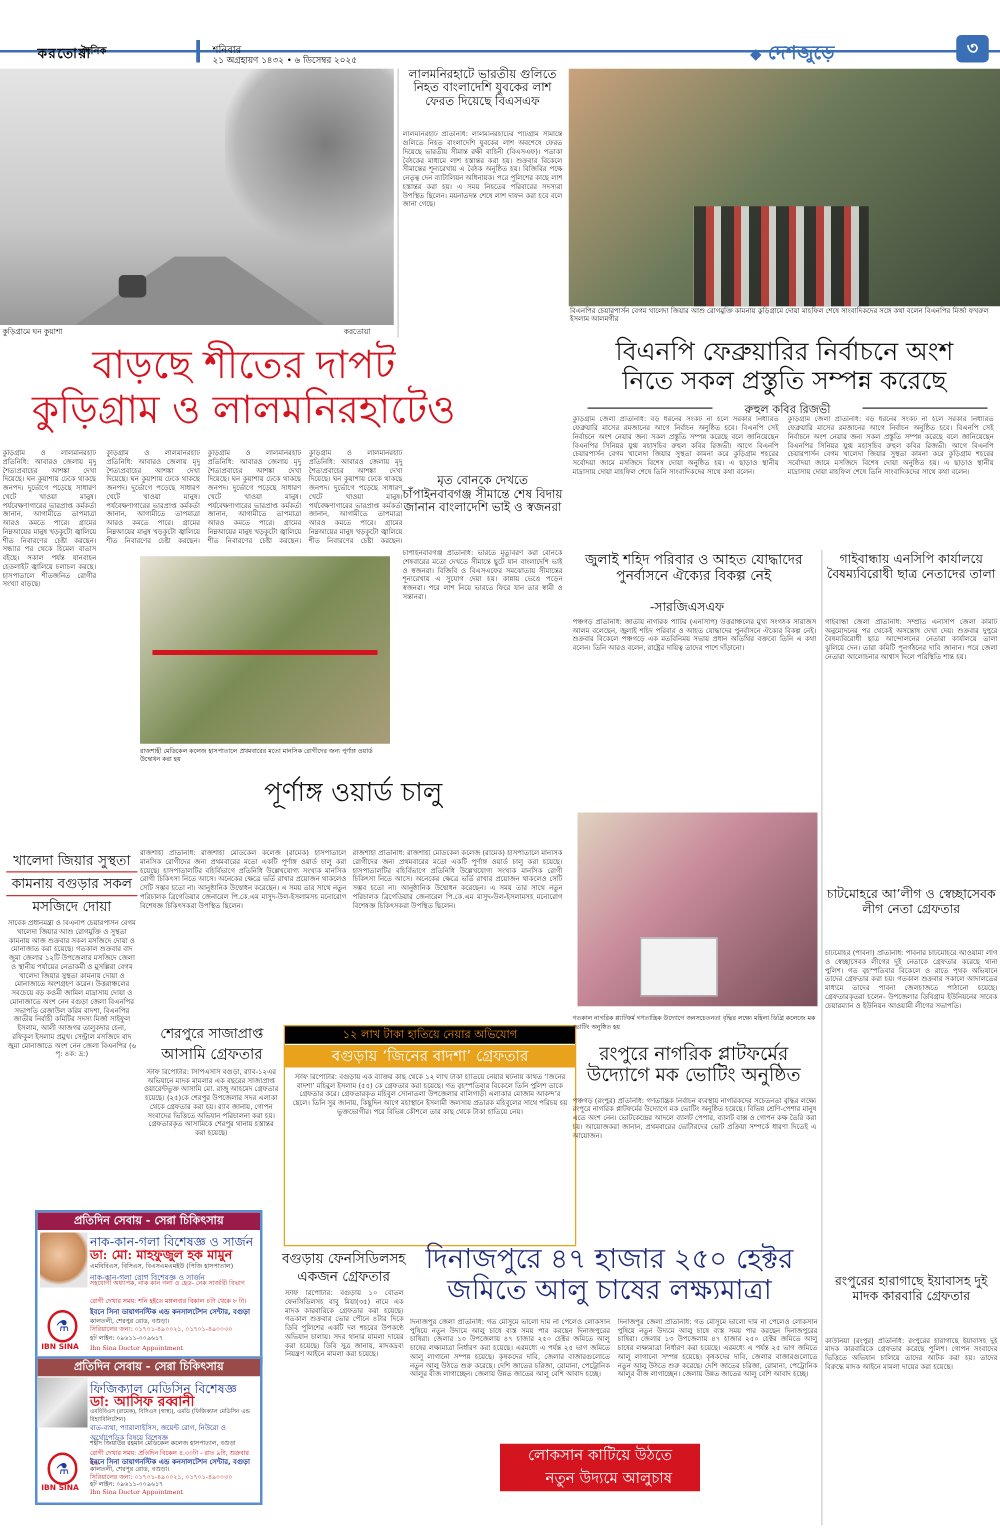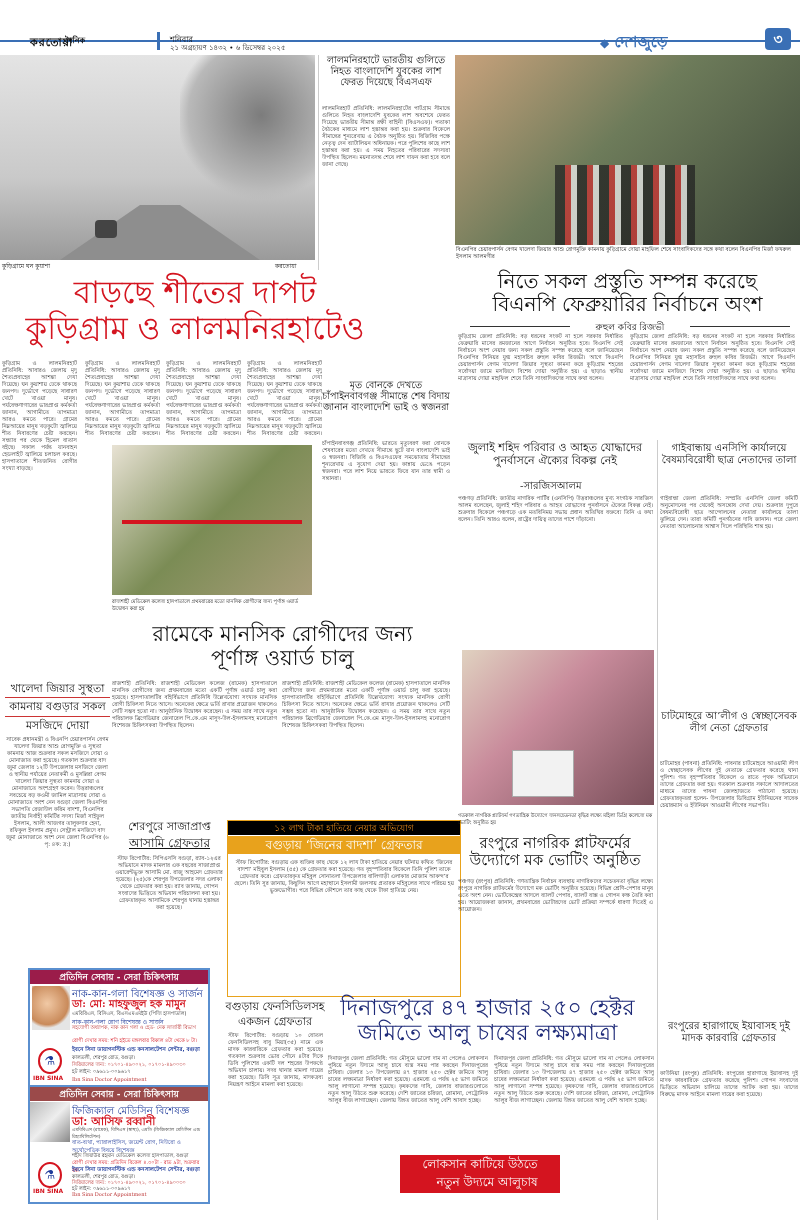--- a/index.html
+++ b/index.html
@@ -74,70 +74,69 @@
 <div class="abs col-line" style="left:318px;top:55px;height:215px;"></div>
 <div class="abs headline" style="left:322px;top:55px;width:128px;font-size:9.5px;">লালমনিরহাটে ভারতীয় গুলিতে নিহত বাংলাদেশি যুবকের লাশ ফেরত দিয়েছে বিএসএফ</div>
 <div class="abs body" style="left:322px;top:105px;width:128px;height:268px;">লালমনিরহাট প্রতিনিধি: লালমনিরহাটের পাটগ্রাম সীমান্তে গুলিতে নিহত বাংলাদেশি যুবকের লাশ অবশেষে ফেরত দিয়েছে ভারতীয় সীমান্ত রক্ষী বাহিনী (বিএসএফ)। পতাকা বৈঠকের মাধ্যমে লাশ হস্তান্তর করা হয়। শুক্রবার বিকেলে সীমান্তের শূন্যরেখায় এ বৈঠক অনুষ্ঠিত হয়। বিজিবির পক্ষে নেতৃত্ব দেন ব্যাটালিয়ন অধিনায়ক। পরে পুলিশের কাছে লাশ হস্তান্তর করা হয়। এ সময় নিহতের পরিবারের সদস্যরা উপস্থিত ছিলেন। ময়নাতদন্ত শেষে লাশ দাফন করা হবে বলে জানা গেছে।</div>
 
 <div class="abs photo-color" style="left:455px;top:55px;width:345px;height:190px;">
   <div class="abs" style="left:100px;top:110px;width:140px;height:80px;background:repeating-linear-gradient(90deg,#222 0 10px,#c33 10px 16px,#eee 16px 22px);opacity:.75;"></div>
 </div>
 <div class="abs caption" style="left:456px;top:246px;width:335px;font-size:5.5px;line-height:7px;">বিএনপির চেয়ারপার্সন বেগম খালেদা জিয়ার আশু রোগমুক্তি কামনায় কুড়িগ্রামে দোয়া মাহফিল শেষে সাংবাদিকদের সঙ্গে কথা বলেন বিএনপির মির্জা ফখরুল ইসলাম আলমগীর</div>
 
 <div class="abs headline" style="left:455px;top:270px;width:345px;font-size:20px;">
+  <div>বিএনপি ফেব্রুয়ারির নির্বাচনে অংশ</div>
   <div>নিতে সকল প্রস্তুতি সম্পন্ন করেছে</div>
-  <div>বিএনপি ফেব্রুয়ারির নির্বাচনে অংশ</div>
 </div>
 <div class="abs" style="left:470px;top:326px;width:100px;height:1px;background:#333;"></div>
 <div class="abs byline" style="left:570px;top:320px;width:120px;">রুহুল কবির রিজভী</div>
 <div class="abs" style="left:690px;top:326px;width:100px;height:1px;background:#333;"></div>
 <div class="abs body" style="left:458px;top:333px;width:165px;height:105px;">কুড়িগ্রাম জেলা প্রতিনিধি: বড় ধরনের সংকট না হলে সরকার নির্ধারিত ফেব্রুয়ারি মাসের রমজানের আগে নির্বাচন অনুষ্ঠিত হবে। বিএনপি সেই নির্বাচনে অংশ নেয়ার জন্য সকল প্রস্তুতি সম্পন্ন করেছে বলে জানিয়েছেন বিএনপির সিনিয়র যুগ্ম মহাসচিব রুহুল কবির রিজভী। আগে বিএনপি চেয়ারপার্সন বেগম খালেদা জিয়ার সুস্থতা কামনা করে কুড়িগ্রাম শহরের সর্বোদয়া জামে মসজিদে বিশেষ দোয়া অনুষ্ঠিত হয়। এ ছাড়াও স্থানীয় মাদ্রাসায় দোয়া মাহফিল শেষে তিনি সাংবাদিকদের সাথে কথা বলেন।</div>
 <div class="abs body" style="left:630px;top:333px;width:165px;height:105px;">কুড়িগ্রাম জেলা প্রতিনিধি: বড় ধরনের সংকট না হলে সরকার নির্ধারিত ফেব্রুয়ারি মাসের রমজানের আগে নির্বাচন অনুষ্ঠিত হবে। বিএনপি সেই নির্বাচনে অংশ নেয়ার জন্য সকল প্রস্তুতি সম্পন্ন করেছে বলে জানিয়েছেন বিএনপির সিনিয়র যুগ্ম মহাসচিব রুহুল কবির রিজভী। আগে বিএনপি চেয়ারপার্সন বেগম খালেদা জিয়ার সুস্থতা কামনা করে কুড়িগ্রাম শহরের সর্বোদয়া জামে মসজিদে বিশেষ দোয়া অনুষ্ঠিত হয়। এ ছাড়াও স্থানীয় মাদ্রাসায় দোয়া মাহফিল শেষে তিনি সাংবাদিকদের সাথে কথা বলেন।</div>
 
 <div class="abs headline" style="left:455px;top:442px;width:200px;font-size:11px;">
   <div>জুলাই শহিদ পরিবার ও আহত যোদ্ধাদের</div>
   <div>পুনর্বাসনে ঐক্যের বিকল্প নেই</div>
 </div>
-<div class="abs" style="left:520px;top:478px;font-size:10px;font-family:'DejaVu Serif',serif;">-সারজিসআলম</div>
+<div class="abs" style="left:520px;top:478px;font-size:10px;font-family:'DejaVu Serif',serif;">-সারজিএসএফ</div>
 <div class="abs body" style="left:458px;top:495px;width:195px;height:145px;">পঞ্চগড় প্রতিনিধি: জাতীয় নাগরিক পার্টির (এনসিপি) উত্তরাঞ্চলের মুখ্য সংগঠক সারজিস আলম বলেছেন, জুলাই শহিদ পরিবার ও আহত যোদ্ধাদের পুনর্বাসনে ঐক্যের বিকল্প নেই। শুক্রবার বিকেলে পঞ্চগড়ে এক মতবিনিময় সভায় প্রধান অতিথির বক্তব্যে তিনি এ কথা বলেন। তিনি আরও বলেন, রাষ্ট্রের দায়িত্ব তাদের পাশে দাঁড়ানো।</div>
 
 <div class="abs col-line" style="left:657px;top:440px;height:780px;"></div>
 <div class="abs headline" style="left:660px;top:442px;width:138px;font-size:10px;">গাইবান্ধায় এনসিপি কার্যালয়ে বৈষম্যবিরোধী ছাত্র নেতাদের তালা</div>
 <div class="abs body" style="left:660px;top:495px;width:138px;height:210px;">গাইবান্ধা জেলা প্রতিনিধি: সম্প্রতি এনসিপি জেলা কমিটি অনুমোদনের পর থেকেই অসন্তোষ দেখা দেয়। শুক্রবার দুপুরে বৈষম্যবিরোধী ছাত্র আন্দোলনের নেতারা কার্যালয়ে তালা ঝুলিয়ে দেন। তারা কমিটি পুনর্গঠনের দাবি জানান। পরে জেলা নেতারা আলোচনার আশ্বাস দিলে পরিস্থিতি শান্ত হয়।</div>
 
 <div class="abs headline" style="left:660px;top:710px;width:138px;font-size:10px;">চাটমোহরে আ’লীগ ও স্বেচ্ছাসেবক লীগ নেতা গ্রেফতার</div>
 <div class="abs body" style="left:660px;top:760px;width:138px;height:255px;">চাটমোহর (পাবনা) প্রতিনিধি: পাবনার চাটমোহরে আওয়ামী লীগ ও স্বেচ্ছাসেবক লীগের দুই নেতাকে গ্রেফতার করেছে থানা পুলিশ। গত বৃহস্পতিবার বিকেলে ও রাতে পৃথক অভিযানে তাদের গ্রেফতার করা হয়। গতকাল শুক্রবার সকালে আদালতের মাধ্যমে তাদের পাবনা জেলহাজতে পাঠানো হয়েছে। গ্রেফতারকৃতরা হলেন- উপজেলার ডিবিগ্রাম ইউনিয়নের সাবেক চেয়ারম্যান ও ইউনিয়ন আওয়ামী লীগের সভাপতি।</div>
 
 <div class="abs headline" style="left:660px;top:1020px;width:138px;font-size:10px;">রংপুরের হারাগাছে ইয়াবাসহ দুই মাদক কারবারি গ্রেফতার</div>
 <div class="abs body" style="left:660px;top:1070px;width:138px;height:155px;">কাউনিয়া (রংপুর) প্রতিনিধি: রংপুরের হারাগাছে ইয়াবাসহ দুই মাদক কারবারিকে গ্রেফতার করেছে পুলিশ। গোপন সংবাদের ভিত্তিতে অভিযান চালিয়ে তাদের আটক করা হয়। তাদের বিরুদ্ধে মাদক আইনে মামলা দায়ের করা হয়েছে।</div>
 
 <div class="abs photo-color" style="left:112px;top:445px;width:200px;height:150px;background:linear-gradient(135deg,#e8e2d4,#7b8c55 50%,#a89d79);">
   <div class="abs" style="left:10px;top:75px;width:180px;height:4px;background:#d4141f;"></div>
 </div>
 <div class="abs caption" style="left:112px;top:598px;width:200px;font-size:5px;line-height:6.5px;">রাজশাহী মেডিকেল কলেজ হাসপাতালে প্রথমবারের মতো মানসিক রোগীদের জন্য পূর্ণাঙ্গ ওয়ার্ড উদ্বোধন করা হয়</div>
 
 <div class="abs headline" style="left:110px;top:622px;width:345px;font-size:21px;">
-  <div>রামেকে মানসিক রোগীদের জন্য</div>
   <div>পূর্ণাঙ্গ ওয়ার্ড চালু</div>
 </div>
 <div class="abs body" style="left:112px;top:680px;width:165px;height:135px;">রাজশাহী প্রতিনিধি: রাজশাহী মেডিকেল কলেজ (রামেক) হাসপাতালে মানসিক রোগীদের জন্য প্রথমবারের মতো একটি পূর্ণাঙ্গ ওয়ার্ড চালু করা হয়েছে। হাসপাতালটির বহির্বিভাগে প্রতিনিধি উল্লেখযোগ্য সংখ্যক মানসিক রোগী চিকিৎসা নিতে আসে। অনেকের ক্ষেত্রে ভর্তি রাখার প্রয়োজন থাকলেও সেটি সম্ভব হতো না। আনুষ্ঠানিক উদ্বোধন করেছেন। এ সময় তার সাথে নতুন পরিচালক ব্রিগেডিয়ার জেনারেল পি.কে.এম মাসুদ-উল-ইসলামসহ মনোরোগ বিশেষজ্ঞ চিকিৎসকরা উপস্থিত ছিলেন।</div>
 <div class="abs body" style="left:282px;top:680px;width:168px;height:135px;">রাজশাহী প্রতিনিধি: রাজশাহী মেডিকেল কলেজ (রামেক) হাসপাতালে মানসিক রোগীদের জন্য প্রথমবারের মতো একটি পূর্ণাঙ্গ ওয়ার্ড চালু করা হয়েছে। হাসপাতালটির বহির্বিভাগে প্রতিনিধি উল্লেখযোগ্য সংখ্যক মানসিক রোগী চিকিৎসা নিতে আসে। অনেকের ক্ষেত্রে ভর্তি রাখার প্রয়োজন থাকলেও সেটি সম্ভব হতো না। আনুষ্ঠানিক উদ্বোধন করেছেন। এ সময় তার সাথে নতুন পরিচালক ব্রিগেডিয়ার জেনারেল পি.কে.এম মাসুদ-উল-ইসলামসহ মনোরোগ বিশেষজ্ঞ চিকিৎসকরা উপস্থিত ছিলেন।</div>
 
 <div class="abs headline" style="left:322px;top:380px;width:128px;font-size:9.5px;">মৃত বোনকে দেখতে চাঁপাইনবাবগঞ্জ সীমান্তে শেষ বিদায় জানান বাংলাদেশি ভাই ও স্বজনরা</div>
 <div class="abs body" style="left:322px;top:440px;width:128px;height:180px;">চাঁপাইনবাবগঞ্জ প্রতিনিধি: ভারতে মৃত্যুবরণ করা বোনকে শেষবারের মতো দেখতে সীমান্তে ছুটে যান বাংলাদেশি ভাই ও স্বজনরা। বিজিবি ও বিএসএফের সমঝোতায় সীমান্তের শূন্যরেখায় এ সুযোগ দেয়া হয়। কান্নায় ভেঙে পড়েন স্বজনরা। পরে লাশ নিয়ে ভারতে ফিরে যান তার স্বামী ও সন্তানরা।</div>
 
 <div class="abs redline" style="left:5px;top:697px;width:105px;"></div>
 <div class="abs subhead" style="left:0;top:682px;width:115px;">খালেদা জিয়ার সুস্থতা</div>
 <div class="abs subhead" style="left:0;top:700px;width:115px;">কামনায় বগুড়ার সকল</div>
 <div class="abs redline" style="left:5px;top:716px;width:105px;"></div>
 <div class="abs subhead" style="left:0;top:719px;width:115px;">মসজিদে দোয়া</div>
 <div class="abs body" style="left:5px;top:736px;width:105px;height:205px;text-align:center;">সাবেক প্রধানমন্ত্রী ও বিএনপি চেয়ারপার্সন বেগম খালেদা জিয়ার আশু রোগমুক্তি ও সুস্থতা কামনায় আজ শুক্রবার সকল মসজিদে দোয়া ও মোনাজাত করা হয়েছে। গতকাল শুক্রবার বাদ জুমা জেলার ১২টি উপজেলার মসজিদে জেলা ও স্থানীয় পর্যায়ের নেতাকর্মী ও মুসল্লিরা বেগম খালেদা জিয়ার সুস্থতা কামনায় দোয়া ও মোনাজাতে অংশগ্রহণ করেন। উত্তরাঞ্চলের সবচেয়ে বড় কওমী জামিল মাদ্রাসায় দোয়া ও মোনাজাতে অংশ নেন বগুড়া জেলা বিএনপির সভাপতি রেজাউল করিম বাদশা, বিএনপির জাতীয় নির্বাহী কমিটির সদস্য মির্জা সাইফুল ইসলাম, আলী আজগর তালুকদার হেনা, রফিকুল ইসলাম প্রমুখ। সেন্ট্রাল মসজিদে বাদ জুমা মোনাজাতে অংশ নেন জেলা বিএনপির (৬ পৃ: ৪ক: দ্র:)</div>
 
 <div class="abs subhead" style="left:112px;top:820px;width:115px;">শেরপুরে সাজাপ্রাপ্ত</div>
-<div class="abs subhead" style="left:112px;top:836px;width:115px;font-size:12px;text-decoration:underline;">আসামি গ্রেফতার</div>
+<div class="abs subhead" style="left:112px;top:836px;width:115px;font-size:12px;">আসামি গ্রেফতার</div>
 <div class="abs body" style="left:115px;top:855px;width:108px;height:90px;text-align:center;">স্টাফ রিপোর্টার: সিপিএসসি বগুড়া, র‍্যাব-১২এর অভিযানে মাদক মামলার এক বছরের সাজাপ্রাপ্ত ওয়ারেন্টভুক্ত আসামি মো. রাজু আহমেদ গ্রেফতার হয়েছে। (২৫)কে শেরপুর উপজেলার সদর এলাকা থেকে গ্রেফতার করা হয়। র‍্যাব জানায়, গোপন সংবাদের ভিত্তিতে অভিযান পরিচালনা করা হয়। গ্রেফতারকৃত আসামিকে শেরপুর থানায় হস্তান্তর করা হয়েছে।</div>
 
 <div class="abs framebox" style="left:227px;top:820px;width:232px;height:175px;">
   <div class="abs banner-top" style="left:0;top:0;width:232px;height:14px;font-size:9px;line-height:14px;">১২ লাখ টাকা হাতিয়ে নেয়ার অভিযোগ</div>
   <div class="abs banner-gold" style="left:0;top:15px;width:232px;height:18px;font-size:12px;line-height:18px;">বগুড়ায় ‘জিনের বাদশা’ গ্রেফতার</div>
   <div class="abs body" style="left:4px;top:38px;width:224px;height:132px;text-align:center;">স্টাফ রিপোর্টার: বগুড়ায় এক ব্যক্তির কাছ থেকে ১২ লাখ টাকা হাতিয়ে নেয়ার ঘটনায় কথিত ‘জিনের বাদশা’ মহিবুল ইসলাম (৫৫) কে গ্রেফতার করা হয়েছে। গত বৃহস্পতিবার বিকেলে তিনি পুলিশ তাকে গ্রেফতার করে। গ্রেফতারকৃত মহিবুল সোনাতলা উপজেলার বালিগাড়ী এলাকার মোজাম আকন্দ’র ছেলে। তিনি সুর জানায়, কিছুদিন আগে মহাস্থানে ইসলামী জলসায় প্রতারক মহিবুলের সাথে পরিচয় হয় ভুক্তভোগীর। পরে বিভিন্ন কৌশলে তার কাছ থেকে টাকা হাতিয়ে নেয়।</div>
 </div>
 
 <div class="abs photo-color" style="left:462px;top:650px;width:192px;height:155px;background:linear-gradient(135deg,#e0d2c0,#c98c9c 40%,#7a4f5a);">
   <div class="abs" style="left:50px;top:100px;width:60px;height:45px;background:#f2f2f2;border:1px solid #aaa;"></div>

